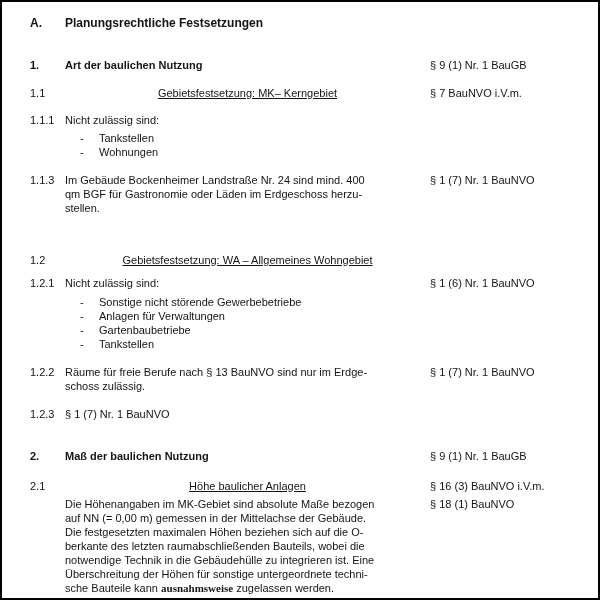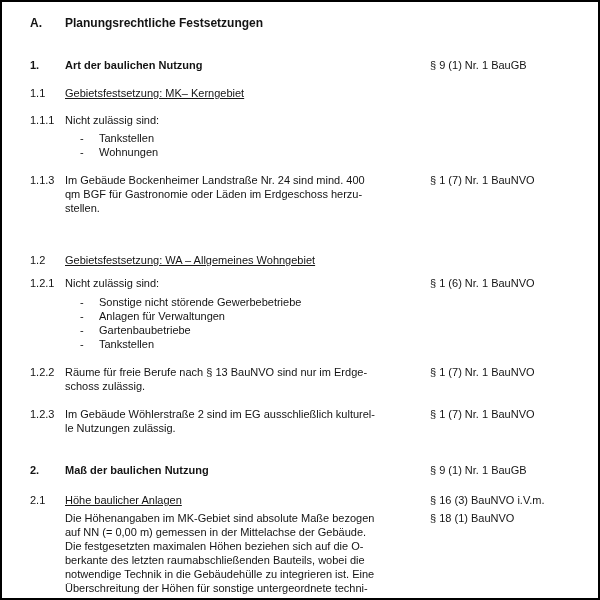--- a/index.html
+++ b/index.html
@@ -10,21 +10,21 @@
     font-family:"Liberation Sans","DejaVu Sans",sans-serif;
     font-size:11px;line-height:14px;color:#141414;
     overflow:hidden;
   }
   .row{display:grid;grid-template-columns:35px 365px 1fr;align-items:start;}
   .num{font-weight:inherit;}
   .content{white-space:pre-line;}
   .ref{white-space:nowrap;}
   .bold{font-weight:bold;}
   .head{font-size:12px;line-height:14px;font-weight:bold;}
-  .u{text-decoration:underline;}
+  .u{text-decoration:underline;text-align:center;}
   .m28{margin-top:28px}.m26{margin-top:38px}.m17{margin-top:16px}
   .m14{margin-top:14px}.m13{margin-top:13px}.m9{margin-top:9px}
   .m5{margin-top:5px}.m4{margin-top:4px}
   .bullets{margin-left:15px;}
   .bullet-line{display:flex;}
   .dash{display:inline-block;width:19px;flex:0 0 19px;}
   .emph{font-weight:bold;font-family:Liberation Serif, serif;}
 </style>
 </head>
 <body>
@@ -39,20 +39,21 @@
 
   <div class="row bold m28">
     <span class="num">1.</span>
     <span class="content">Art der baulichen Nutzung</span>
     <span class="ref" style="font-weight:normal">§ 9 (1) Nr. 1 BauGB</span>
   </div>
 
   <div class="row m14">
     <span class="num">1.1</span>
     <span class="content u">Gebietsfestsetzung: MK– Kerngebiet</span>
+    <span class="ref">§ 7 BauNVO i.V.m.</span>
   </div>
 
   <div class="row m13">
     <span class="num">1.1.1</span>
     <span class="content">Nicht zulässig sind:</span>
   </div>
 
   <div class="row m4">
     <span class="num"></span>
     <div class="bullets">
@@ -112,22 +113,20 @@
 
   <div class="row m14">
     <span class="num">1.2.2</span>
     <span class="content">Räume für freie Berufe nach § 13 BauNVO sind nur im Erdge-
 schoss zulässig.</span>
     <span class="ref">§ 1 (7) Nr. 1 BauNVO</span>
   </div>
 
   <div class="row m14">
     <span class="num">1.2.3</span>
-    <span class="content">Im Gebäude Wöhlerstraße 2 sind im EG ausschließlich kulturel-
-le Nutzungen zulässig.</span>
     <span class="ref">§ 1 (7) Nr. 1 BauNVO</span>
   </div>
 
   <div class="row bold m28">
     <span class="num">2.</span>
     <span class="content">Maß der baulichen Nutzung</span>
     <span class="ref" style="font-weight:normal">§ 9 (1) Nr. 1 BauGB</span>
   </div>
 
   <div class="row m17">

